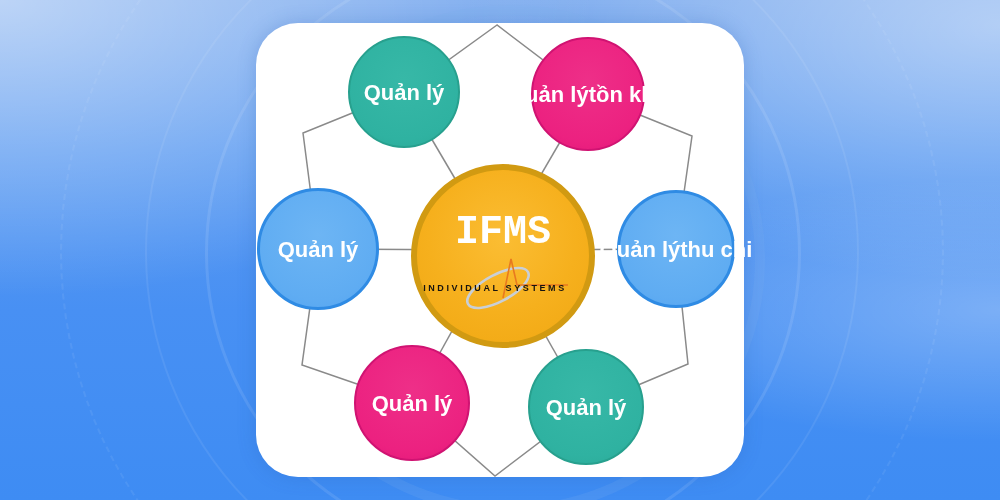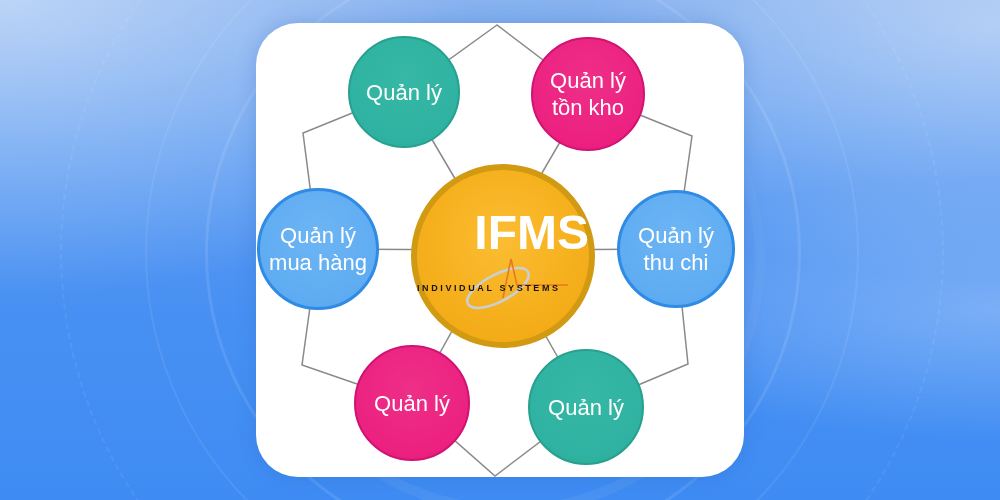--- a/index.html
+++ b/index.html
@@ -25,48 +25,49 @@
 
   .card{
     position:absolute;left:256px;top:23px;width:488px;height:454px;
     background:#ffffff;border-radius:42px;z-index:1;
     box-shadow:0 0 18px rgba(40,90,180,0.25);
   }
   svg.connectors{position:absolute;left:0;top:0;width:1000px;height:500px;z-index:2;}
 
   .node{
     position:absolute;border-radius:50%;z-index:3;
-    display:flex;flex-direction:column;align-items:center;justify-content:center;
+    display:flex;flex-direction:row;align-items:center;justify-content:center;
     text-align:center;color:#ffffff;font-size:22px;line-height:27px;
     box-sizing:border-box;
+    font-weight:bold;
   }
   .node .ln{display:block;white-space:nowrap;}
   .node.teal{background:radial-gradient(circle at 50% 38%, #37b8a7 0%, #2fb2a1 70%, #2aa896 100%);border:2px solid #27a08e;}
   .node.pink{background:radial-gradient(circle at 50% 38%, #ee2f88 0%, #ec2180 70%, #e01577 100%);border:2px solid #d01372;}
   .node.blue{background:radial-gradient(circle at 50% 38%, #6db5f4 0%, #5facf2 70%, #53a3f0 100%);border:3px solid #2f8be4;}
 
   .node.tl{left:348px;top:36px;width:112px;height:112px;}
   .node.tr{left:531px;top:37px;width:114px;height:114px;}
   .node.lf{left:257px;top:188px;width:122px;height:122px;}
   .node.rt{left:617px;top:190px;width:118px;height:118px;}
   .node.bl{left:354px;top:345px;width:116px;height:116px;}
   .node.br{left:528px;top:349px;width:116px;height:116px;}
 
   .hub{
     position:absolute;left:411px;top:164px;width:172px;height:172px;border-radius:50%;
     background:radial-gradient(circle at 50% 40%, #fbbd33 0%, #f6b01d 55%, #f0a712 100%);
     border:6px solid #d19a12;z-index:3;box-sizing:content-box;
   }
   .hub-title{
-    position:absolute;left:0;top:40px;width:172px;text-align:right;
-    color:#ffffff;font-weight:bold;font-size:48px;line-height:46px;letter-spacing:0px;
+    position:absolute;left:0;top:40px;width:172px;text-align:center;
+    color:#ffffff;font-weight:bold;font-size:40px;line-height:46px;letter-spacing:0px;font-family:Liberation Mono, monospace;
   }
   .hub-logo{position:absolute;left:0;top:0;width:172px;height:172px;}
   .hub-subtitle{
-    position:absolute;left:0;top:113px;width:156px;text-align:left;
+    position:absolute;left:0;top:113px;width:156px;text-align:center;
     color:#161310;font-weight:bold;font-size:9px;letter-spacing:2.6px;white-space:nowrap;
   }
 </style>
 </head>
 <body>
 
 <div class="stage">
   <div class="bg-ring r4"></div>
   <div class="bg-ring r2"></div>
   <div class="bg-ring r1"></div>
@@ -99,21 +100,20 @@
 
   <div class="node teal tl">
     <span class="ln">Quản lý</span>
   </div>
   <div class="node pink tr">
     <span class="ln">Quản lý</span>
     <span class="ln">tồn kho</span>
   </div>
   <div class="node blue lf">
     <span class="ln">Quản lý</span>
-    <span class="ln">mua hàng</span>
   </div>
   <div class="node blue rt">
     <span class="ln">Quản lý</span>
     <span class="ln">thu chi</span>
   </div>
   <div class="node pink bl">
     <span class="ln">Quản lý</span>
   </div>
   <div class="node teal br">
     <span class="ln">Quản lý</span>

